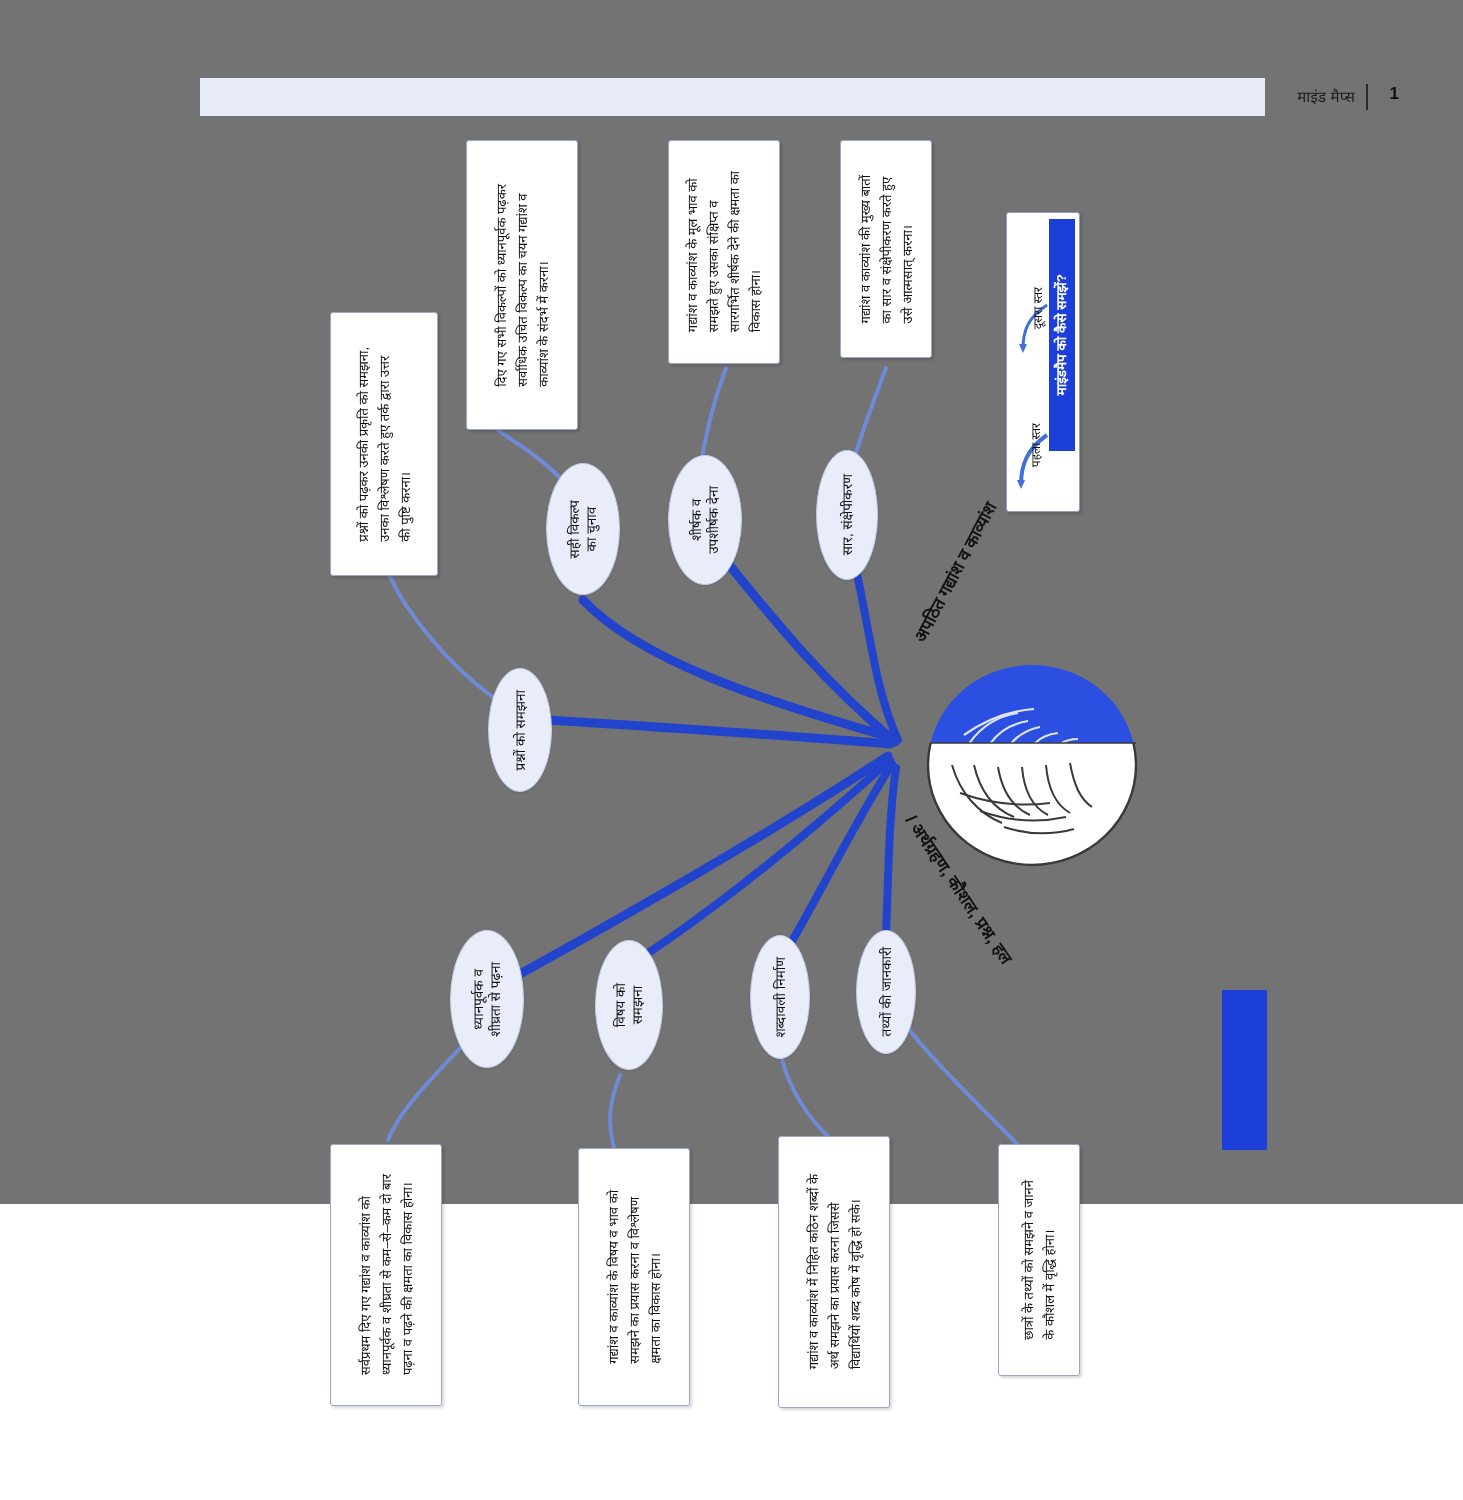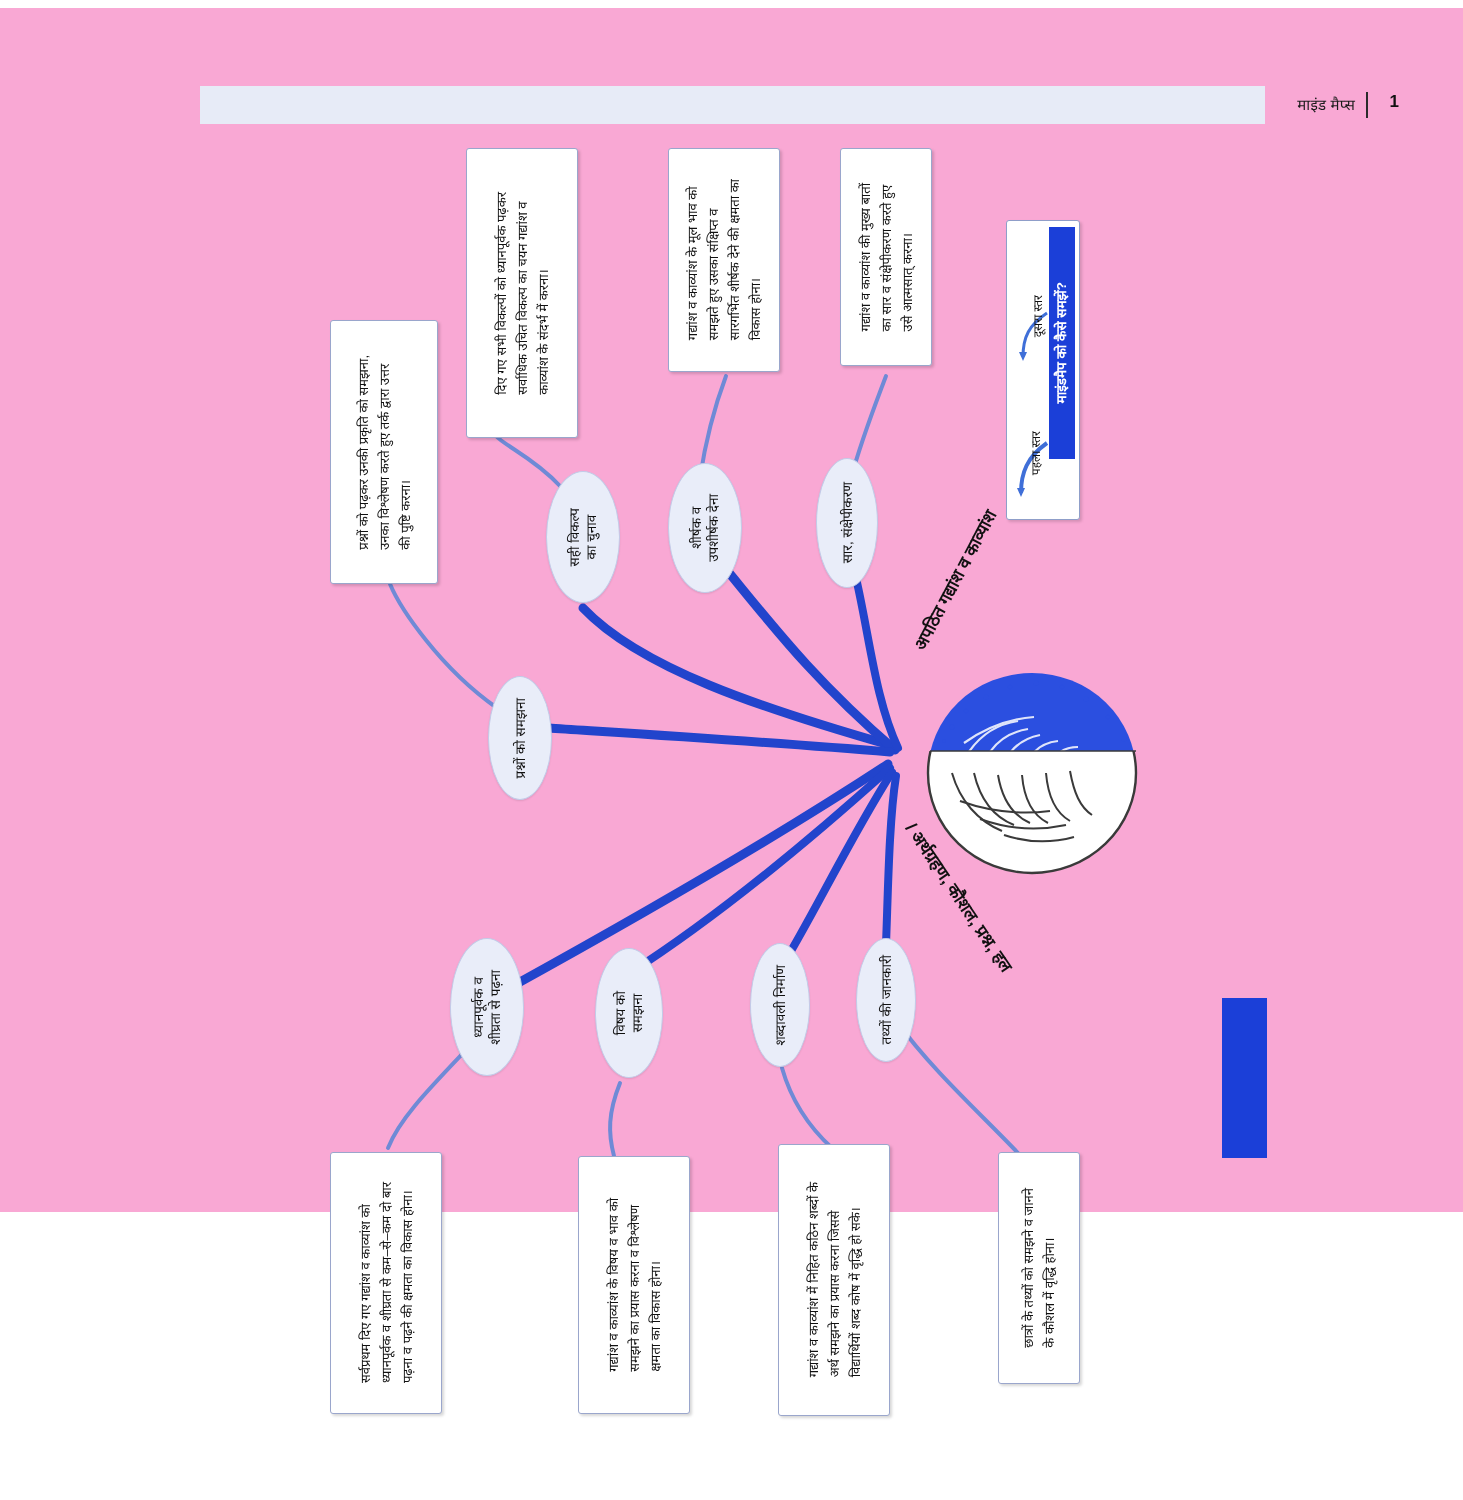--- a/index.html
+++ b/index.html
@@ -11,23 +11,23 @@
     width: 1463px;
     height: 1500px;
     position: relative;
     font-family: "Liberation Sans", sans-serif;
     overflow: hidden;
   }
 
   
   #page {
     position: absolute;
-    left: 0; top: 8px;
+    left: 0; top: 0;
     width: 1463px; height: 1204px;
-    background: #f9a8d4;
+    background: #737373;
   }
 
   .header-bar {
     position: absolute;
     left: 200px;
     top: 78px;
     width: 1065px;
     height: 38px;
     background: #e7ebf7;
   }

